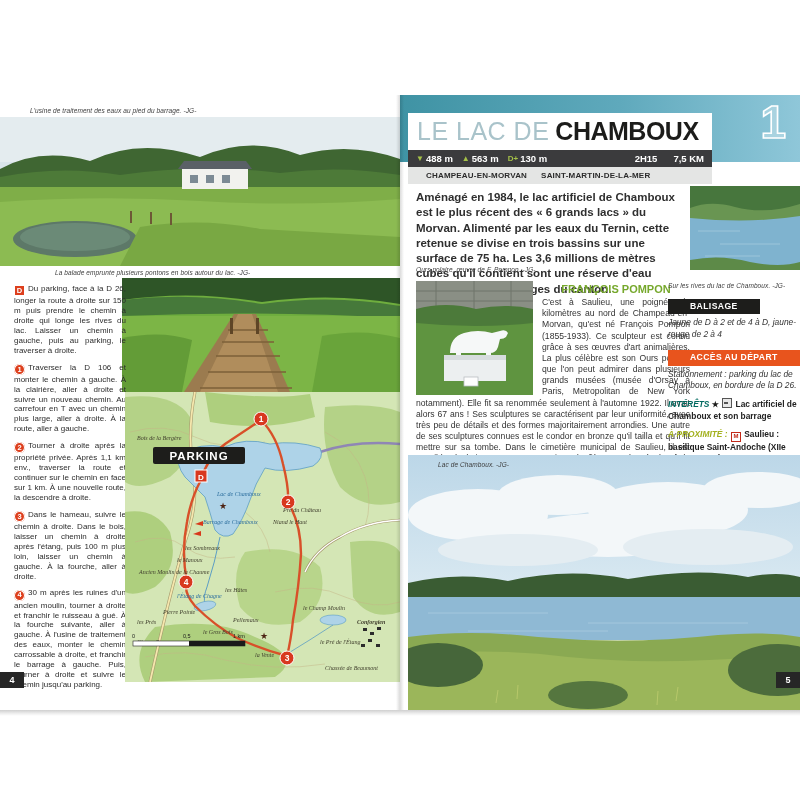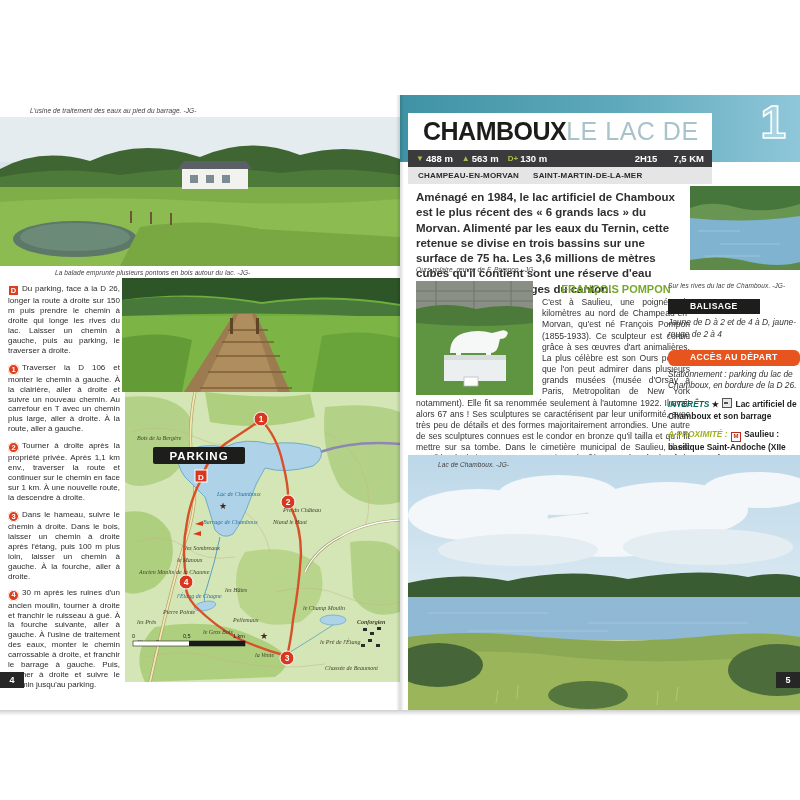--- a/index.html
+++ b/index.html
@@ -1,21 +1,21 @@
 <!DOCTYPE html>
 <html><head>
 <meta charset="utf-8">
 <style>
   html,body{margin:0;padding:0;background:#fff;}
   #page{position:relative;width:800px;height:800px;background:#ffffff;overflow:hidden;
         font-family:"Liberation Sans",sans-serif;color:#2e2e2e;}
   .abs{position:absolute;}
   .caption{font-style:italic;font-size:6.5px;color:#3c3c3c;letter-spacing:.1px;}
   
-  #dir-col{left:8px;top:284px;width:112px;}
+  #dir-col{left:14px;top:284px;width:112px;}
   .step{font-size:8px;line-height:1.24;text-align:justify;margin:0 0 7px 0;color:#2c2c2c;}
   .marker{display:inline-flex;align-items:center;justify-content:center;width:11px;height:11px;
           background:#dd3f1d;color:#fff;font-weight:bold;font-size:7.5px;margin-right:3px;
           vertical-align:-2px;box-shadow:0 0 0 1px #fff inset;}
   .marker.round{border-radius:50%;}
   .pagebox{width:24px;height:16px;background:#262626;color:#fff;font-weight:bold;font-size:9px;
            display:flex;align-items:center;justify-content:center;}
   
   #teal-band{left:400px;top:95px;width:400px;height:67px;
              background:linear-gradient(90deg,#3f93a4 0%,#5fa9bc 55%,#8fc7d9 100%);}
@@ -26,34 +26,34 @@
   #title-light{font-size:25px;color:#a9c3ca;letter-spacing:.5px;}
   #title-bold{font-size:25px;color:#1c1c1a;font-weight:bold;letter-spacing:-.5px;margin-left:6px;}
   #stats-bar{left:408px;top:150px;width:304px;height:17px;background:#3b3b3d;color:#fff;
              display:flex;align-items:center;font-size:9.5px;font-weight:bold;box-sizing:border-box;
              padding:0 8px;}
   .stat-ico{color:#a5c148;margin-right:2px;font-size:8px;}
   .stat{margin-right:9px;}
   #stats-right{margin-left:auto;display:flex;gap:16px;}
   #communes-bar{left:408px;top:167px;width:304px;height:17px;background:#e4e5e4;color:#2b2b2b;
                 display:flex;align-items:center;font-size:8px;font-weight:bold;letter-spacing:.2px;
-                box-sizing:border-box;padding:0 10px;gap:14px;}
+                box-sizing:border-box;padding:0 18px;gap:14px;}
   
   #intro{left:416px;top:190px;width:268px;font-size:11.5px;font-weight:bold;line-height:1.33;
          color:#2f2f2f;}
   #pompon{left:416px;top:266px;width:274px;}
   #pompon .ph{float:left;margin:8px 9px 2px 0;}
   #pompon-head{font-size:11px;font-weight:bold;color:#76a82c;text-align:center;margin:10px 0 2px 0;padding-left:37px;}
   #pompon-text{font-size:8.6px;line-height:1.3;text-align:justify;color:#333;}
   
   #sidebar{left:668px;top:282px;width:132px;font-size:8.4px;line-height:1.35;color:#333;}
   .sb-head{display:inline-block;color:#fff;font-weight:bold;font-size:8.6px;padding:2px 22px;
            letter-spacing:.4px;margin:6px 0 3px 0;}
   .sb-black{background:#1d1d1b;}
-  .sb-orange{background:#e8541d;border-radius:6px;}
+  .sb-orange{background:#e8541d;}
   .sb-text{font-style:italic;margin:0 0 4px 0;}
   .kw-teal{color:#00695f;font-weight:bold;font-style:italic;}
   .kw-olive{color:#a3b11e;font-weight:bold;font-style:italic;}
   .museum-ico{display:inline-flex;align-items:center;justify-content:center;width:8px;height:8px;
               border:1px solid #c22a1a;color:#c22a1a;font-size:6px;font-weight:bold;
               vertical-align:-1px;margin:0 1px;background:#fff;}
   .dam-ico{display:inline-block;width:8px;height:8px;border:1px solid #555;background:#e8e8e8;
            vertical-align:-1px;margin:0 1px;position:relative;}
   .dam-ico:after{content:"";position:absolute;left:1px;top:3px;width:4px;height:2px;background:#555;}
   .star-ico{color:#1d1d1b;font-size:8px;}
@@ -227,22 +227,22 @@
       <text x="108" y="246" font-size="5.5" fill="#1a1a1a">1 km</text>
     </g>
   </svg>
 
   <div class="abs pagebox" style="left:0;top:672px;">4</div>
 
   <div id="teal-band" class="abs">
     <div id="route-number">1</div>
   </div>
   <div id="title-box" class="abs">
+    <span id="title-light">LE LAC DE</span>
     <span id="title-bold">CHAMBOUX</span>
-    <span id="title-light">LE LAC DE</span>
   </div>
   <div id="stats-bar" class="abs">
     <span class="stat-ico">▼</span>
     <span class="stat">488 m</span>
     <span class="stat-ico">▲</span>
     <span class="stat">563 m</span>
     <span class="stat-ico">D+</span>
     <span class="stat">130 m</span>
     <span id="stats-right">
       <span>2H15</span>

